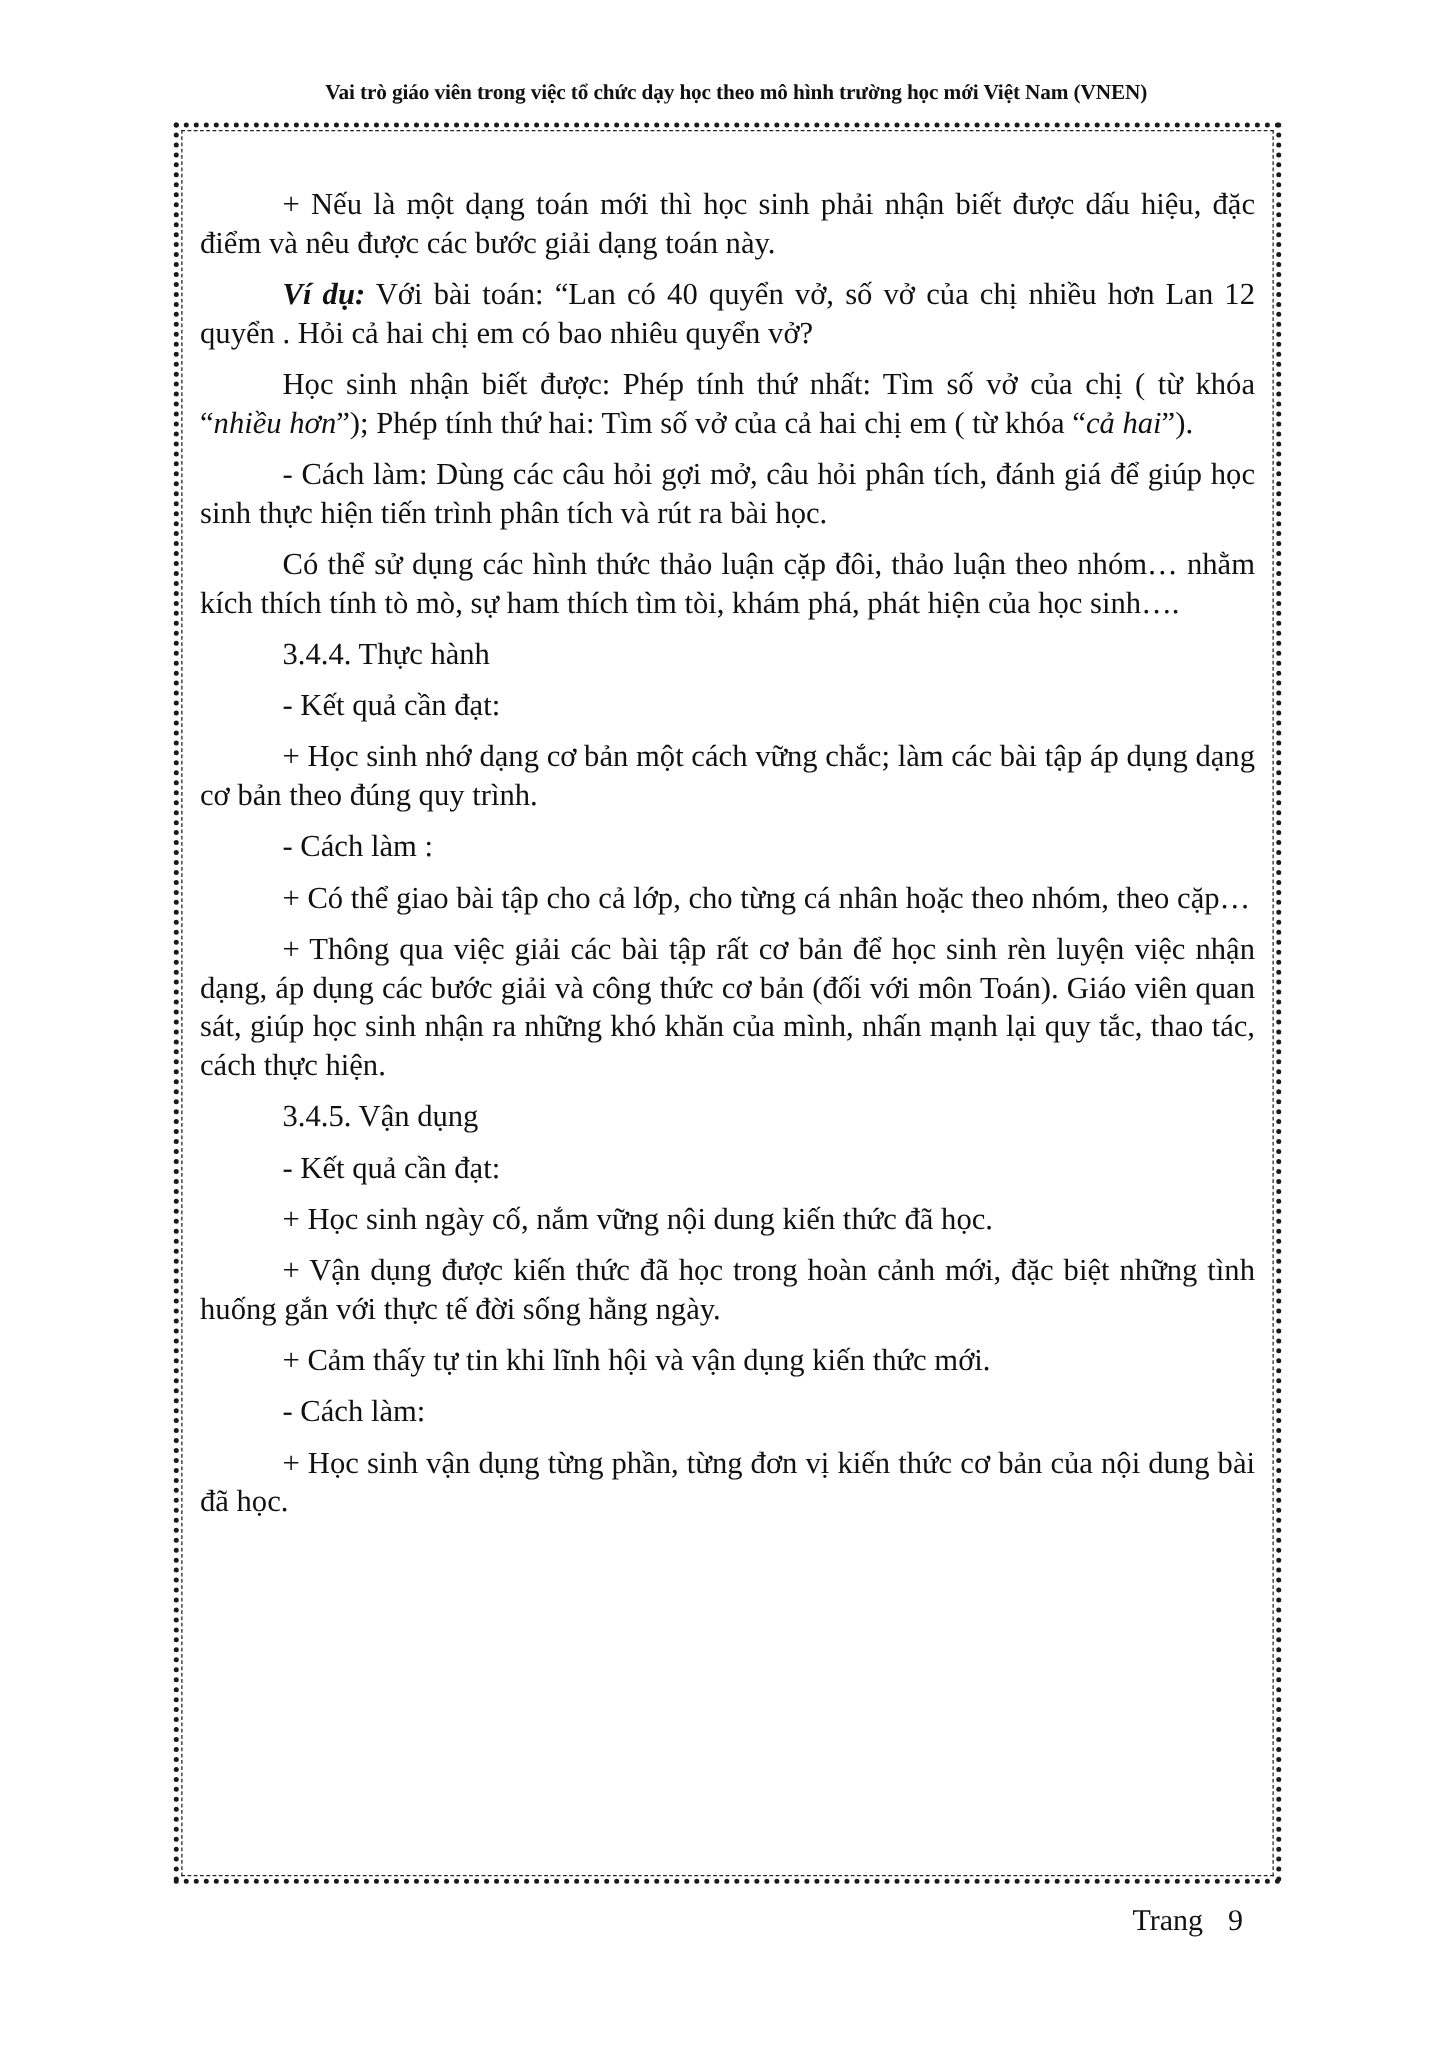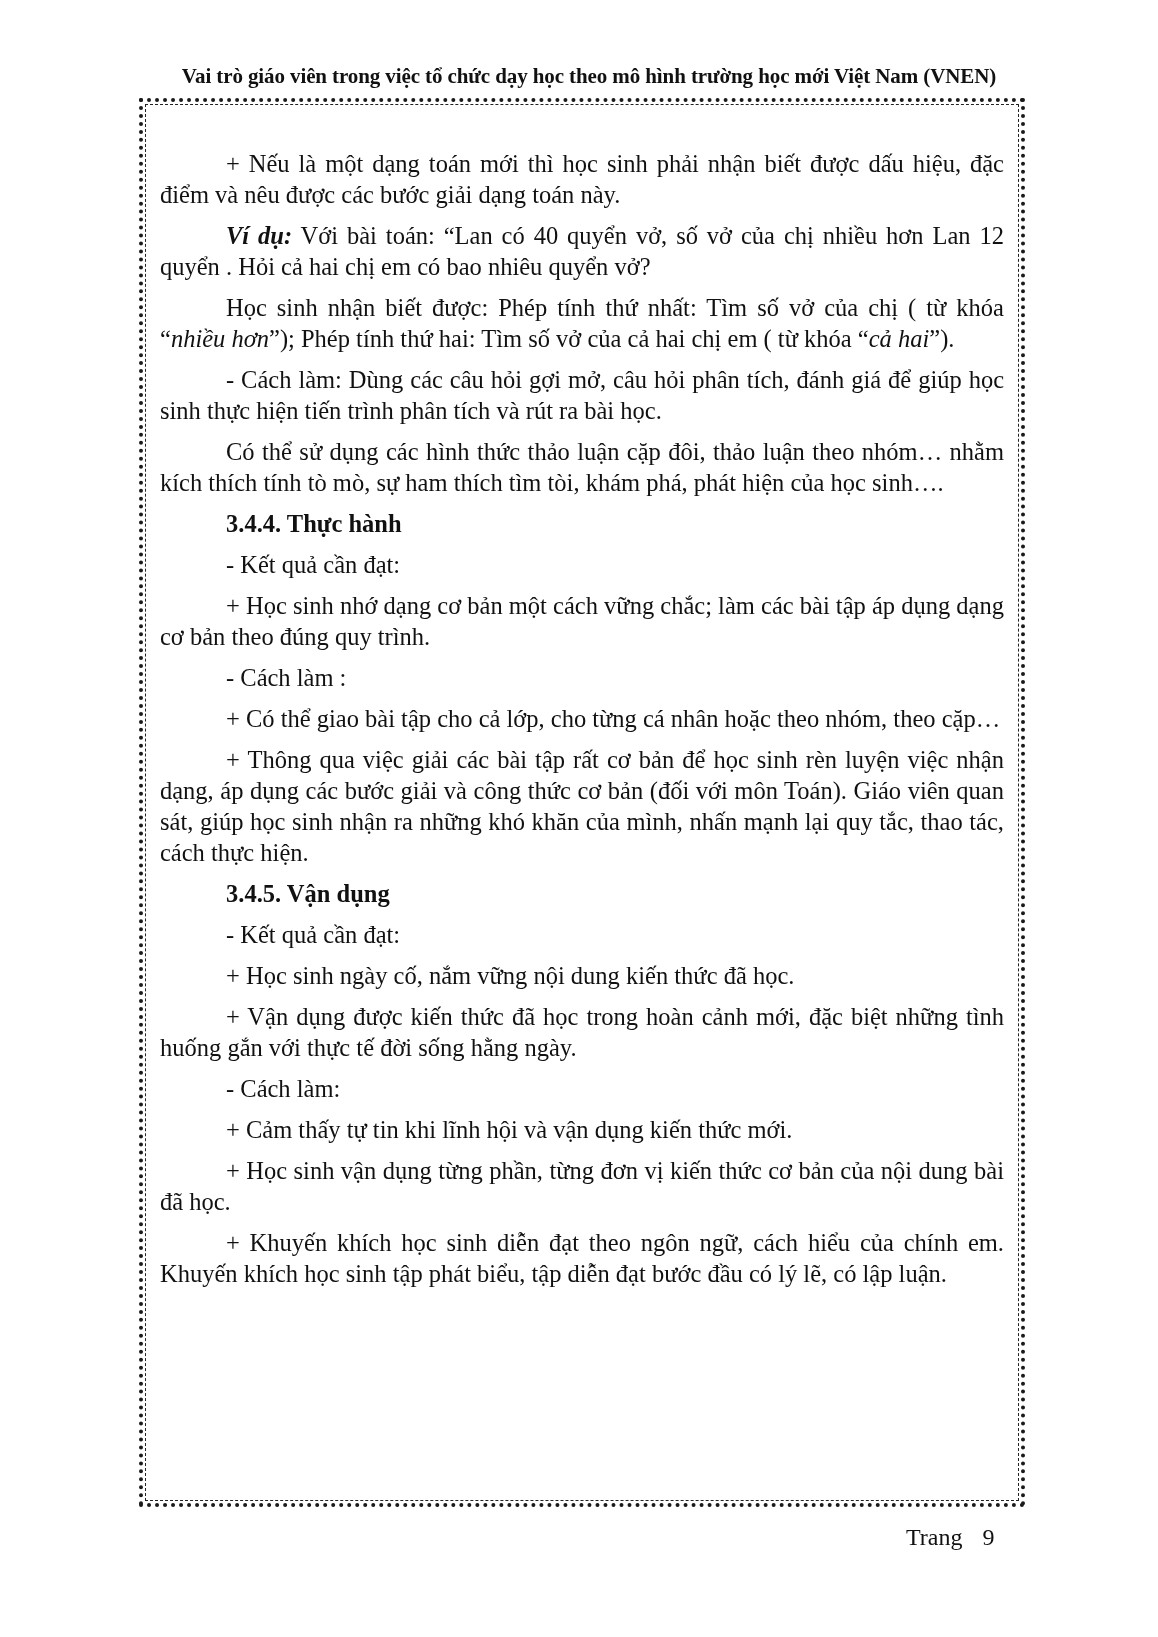--- a/index.html
+++ b/index.html
@@ -2,21 +2,21 @@
 <html><head>
   <meta charset="utf-8">
   <style>
     html, body { margin: 0; padding: 0; background: #ffffff; }
     body {
       width: 1158px; height: 1637px; position: relative; overflow: hidden;
       font-family: "Liberation Serif", "DejaVu Serif", serif; color: #111;
     }
     .header {
       position: absolute; left: 0; right: 0; top: 64px;
-      text-align: center; font-weight: bold; font-size: 21px; letter-spacing: -0.1px;
+      text-align: center; font-weight: bold; font-size: 17px; letter-spacing: -0.1px;
       padding-left: 20px;
     }
     .frame {
       position: absolute; left: 139px; top: 98px; width: 886px; height: 1409px;
       box-sizing: border-box;
     }
     
     .frame .outer {
       position: absolute; inset: 0;
       border: 4px dotted #1a1a1a;
@@ -25,21 +25,21 @@
       position: absolute; inset: 6px;
       border: 1px dashed #222;
     }
     .content {
       position: absolute; left: 160px; top: 104px; width: 844px;
       font-size: 24.5px; line-height: 31px; text-align: justify; margin-top: 44px;
     }
     .content p { margin: 0 0 10px 0; }
     .content p.indent { text-indent: 66px; }
     .content h3 {
-      margin: 0 0 10px 0; padding-left: 66px; font-size: 24.5px; line-height: 31px; font-weight: bold;
+      margin: 0 0 10px 0; padding-left: 66px; font-size: 24.5px; line-height: 31px; font-weight: normal;
     }
     .content p.plain { padding-left: 66px; text-indent: 0; }
     .footer {
       position: absolute; left: 906px; top: 1524px; font-size: 24px;
     }
     .footer .num { margin-left: 20px; }
     em { font-style: italic; }
     b { font-weight: bold; }
   </style>
 </head>
@@ -61,21 +61,20 @@
   <h3>3.4.4. Thực hành</h3>
   <p class="plain">- Kết quả cần đạt:</p>
   <p class="indent">+ Học sinh nhớ dạng cơ bản một cách vững chắc; làm các bài tập áp dụng dạng cơ bản theo đúng quy trình.</p>
   <p class="plain">- Cách làm :</p>
   <p class="indent">+ Có thể giao bài tập cho cả lớp, cho từng cá nhân hoặc theo nhóm, theo cặp…</p>
   <p class="indent">+ Thông qua việc giải các bài tập rất cơ bản để học sinh rèn luyện việc nhận dạng, áp dụng các bước giải và công thức cơ bản (đối với môn Toán). Giáo viên quan sát, giúp học sinh nhận ra những khó khăn của mình, nhấn mạnh lại quy tắc, thao tác, cách thực hiện.</p>
   <h3>3.4.5. Vận dụng</h3>
   <p class="plain">- Kết quả cần đạt:</p>
   <p class="plain">+ Học sinh ngày cố, nắm vững nội dung kiến thức đã học.</p>
   <p class="indent">+ Vận dụng được kiến thức đã học trong hoàn cảnh mới, đặc biệt những tình huống gắn với thực tế đời sống hằng ngày.</p>
+  <p class="plain">+ Cảm thấy tự tin khi lĩnh hội và vận dụng kiến thức mới.</p>
   <p class="plain">- Cách làm:</p>
-  <p class="plain">+ Cảm thấy tự tin khi lĩnh hội và vận dụng kiến thức mới.</p>
   <p class="indent">+ Học sinh vận dụng từng phần, từng đơn vị kiến thức cơ bản của nội dung bài đã học.</p>
-  <p class="indent">+ Khuyến khích học sinh diễn đạt theo ngôn ngữ, cách hiểu của chính em. Khuyến khích học sinh tập phát biểu, tập diễn đạt bước đầu có lý lẽ, có lập luận.</p>
 </div>
 
 <div class="footer">
   <span>Trang</span><span class="num">9</span>
 </div>
 
 </body></html>

